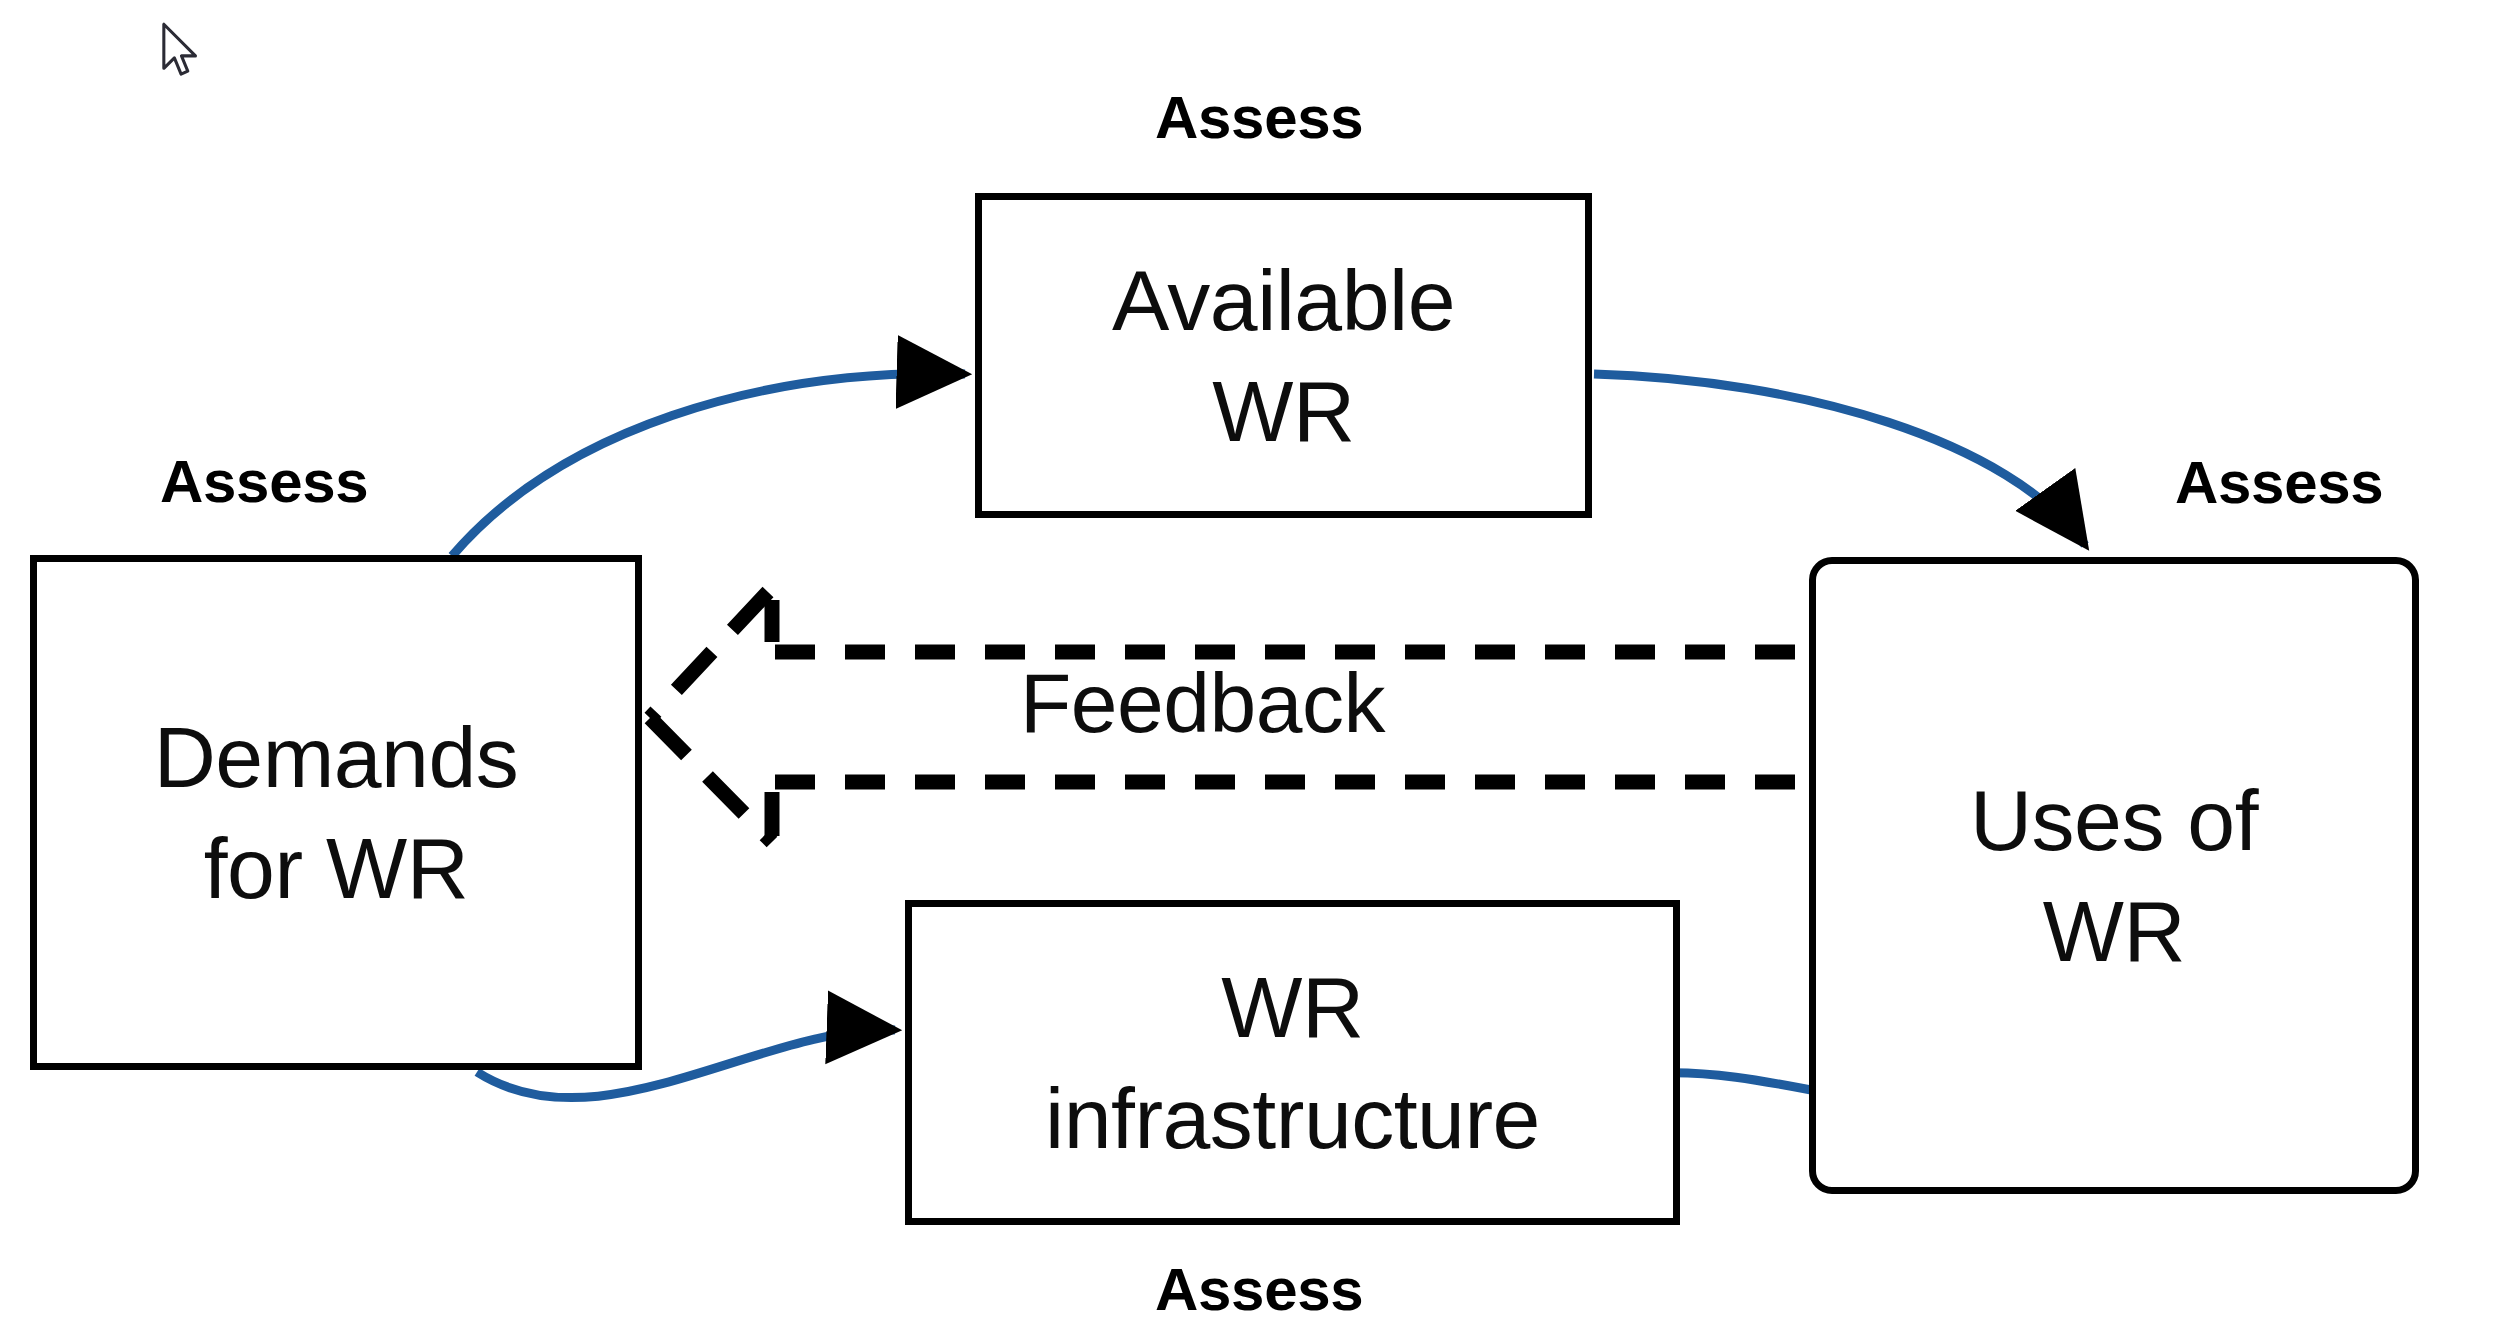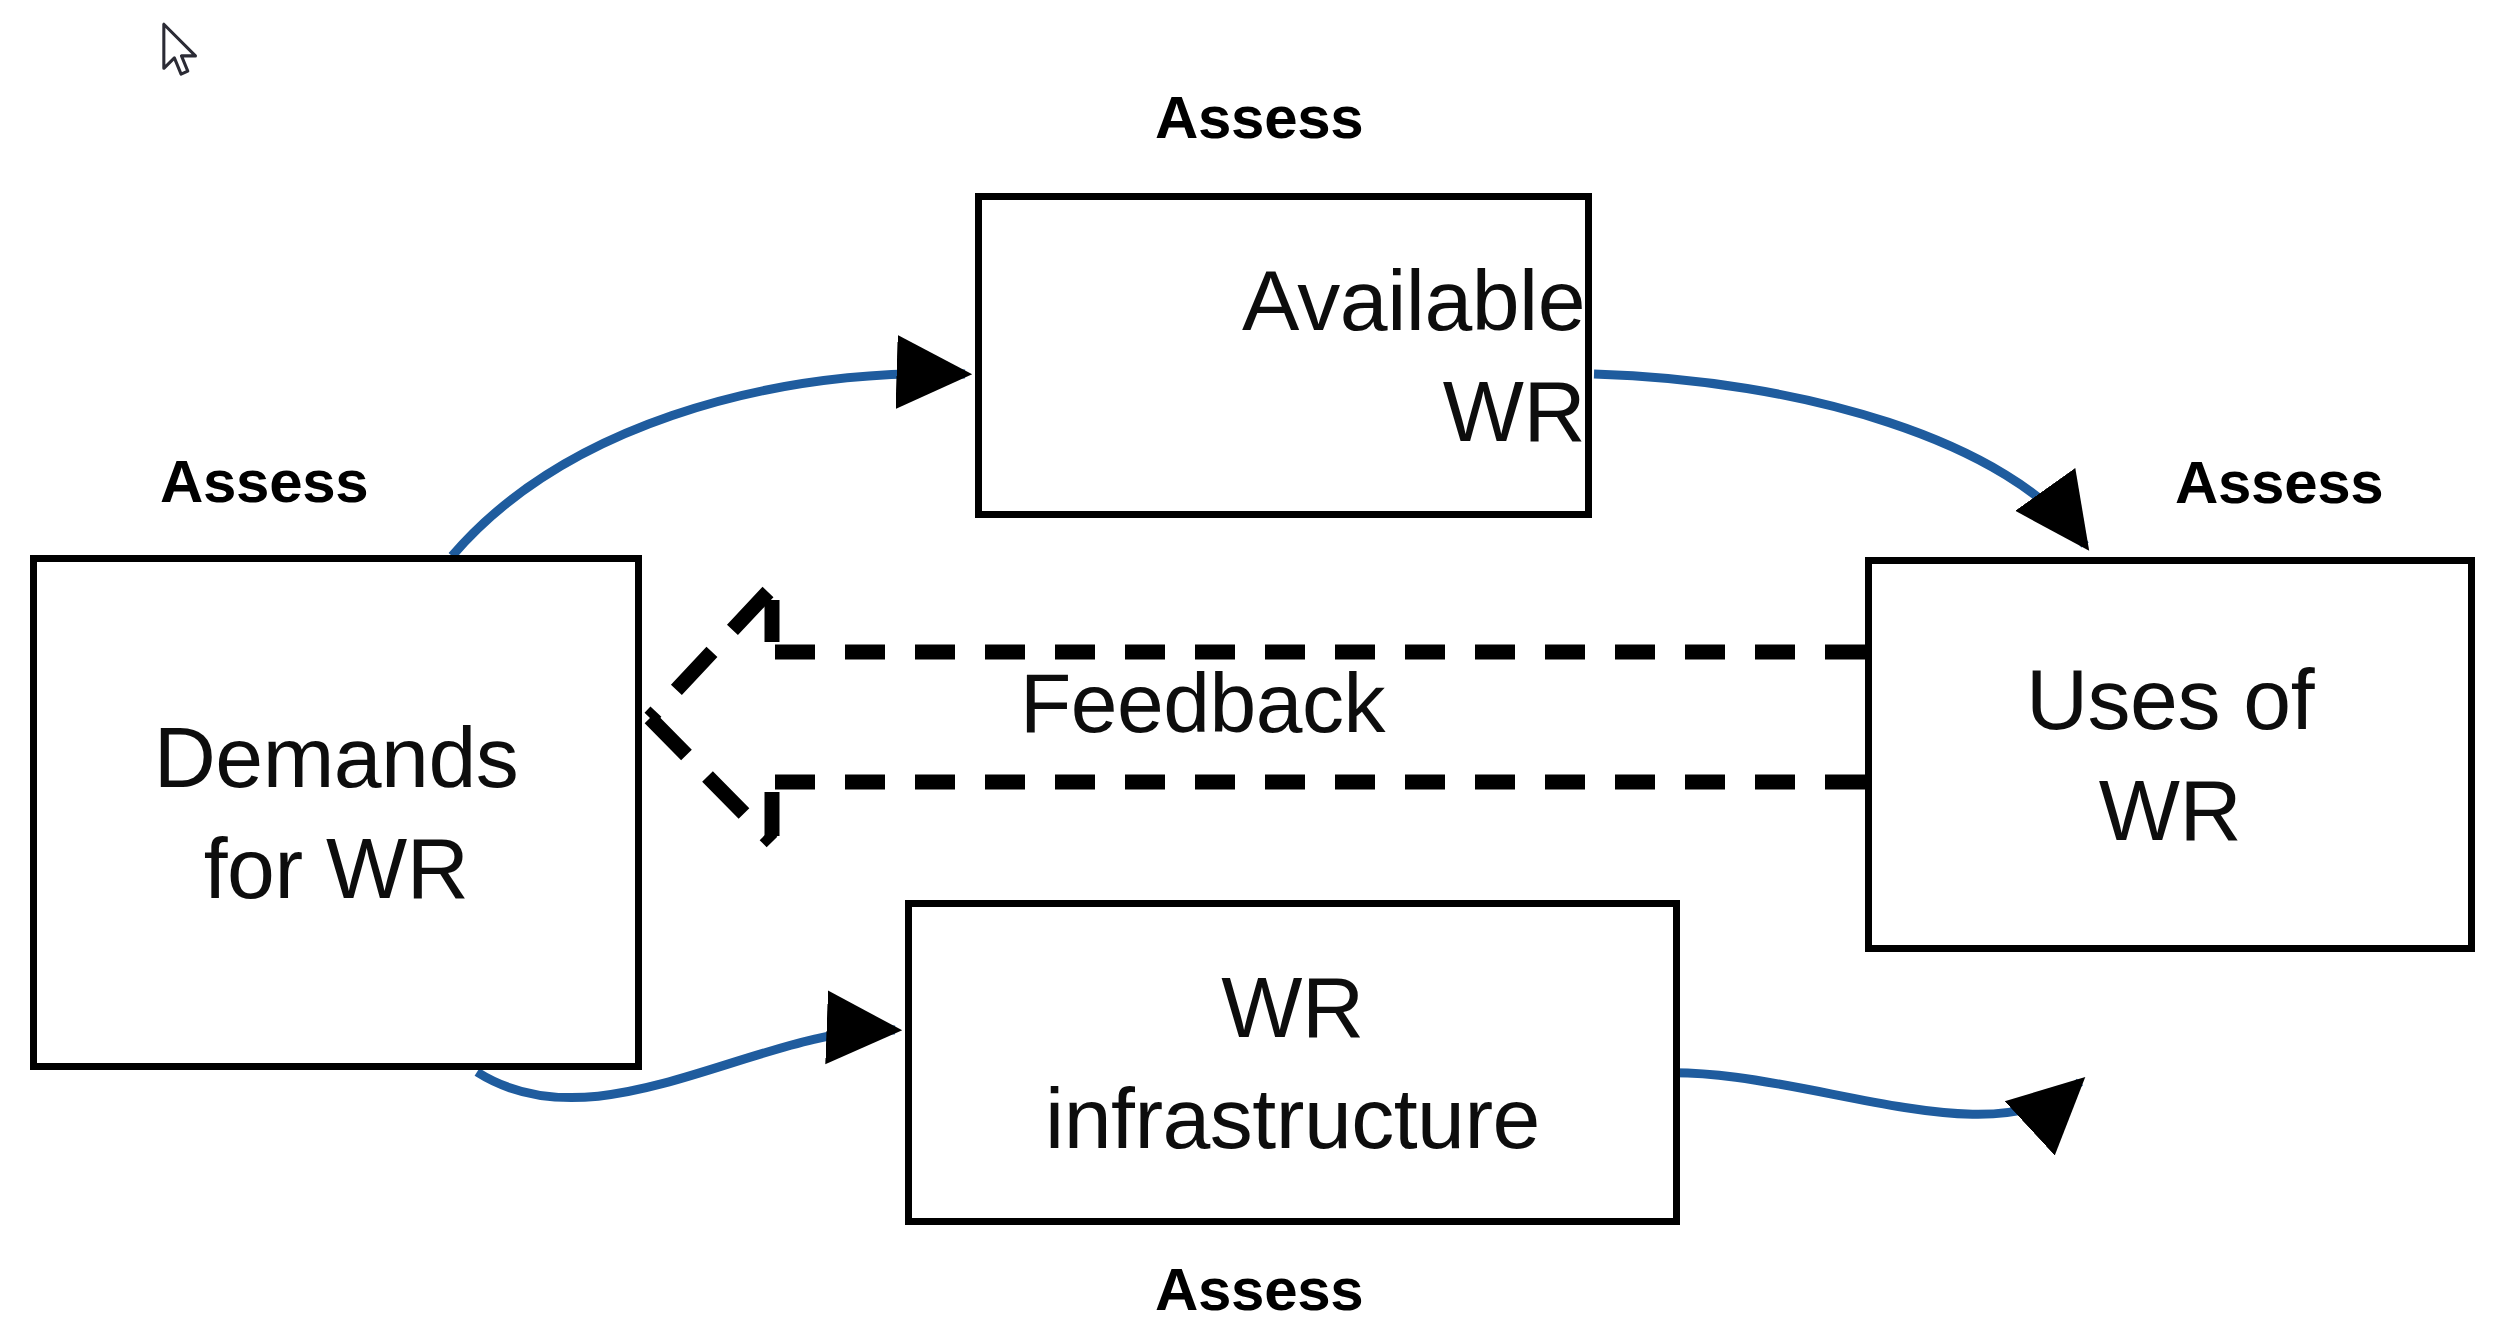--- a/index.html
+++ b/index.html
@@ -66,22 +66,22 @@
   #cursor {
     position: absolute;
     left: 160px;
     top: 22px;
     width: 46px;
     height: 62px;
     z-index: 10;
   }
   
   #node-demands      { left: 30px;   top: 555px;  width: 612px; height: 515px; }
-  #node-available    { left: 975px;  top: 193px;  width: 617px; height: 325px; align-items: flex-end; }
-  #node-uses         { left: 1865px; top: 557px;  width: 610px; height: 395px; }
+  #node-available    { left: 975px;  top: 193px;  width: 617px; height: 325px; }
+  #node-uses         { left: 1809px; top: 557px;  width: 610px; height: 637px; border-radius: 23px; }
   #node-infra        { left: 905px;  top: 900px;  width: 775px; height: 325px; }
 
   #assess-demands    { left: 160px;  top: 447px; }
   #assess-available  { left: 1155px; top: 83px; }
   #assess-uses       { left: 2175px; top: 448px; }
   #assess-infra      { left: 1155px; top: 1255px; }
 
   #label-feedback    { left: 1020px; top: 655px; }
 </style>
 </head>

